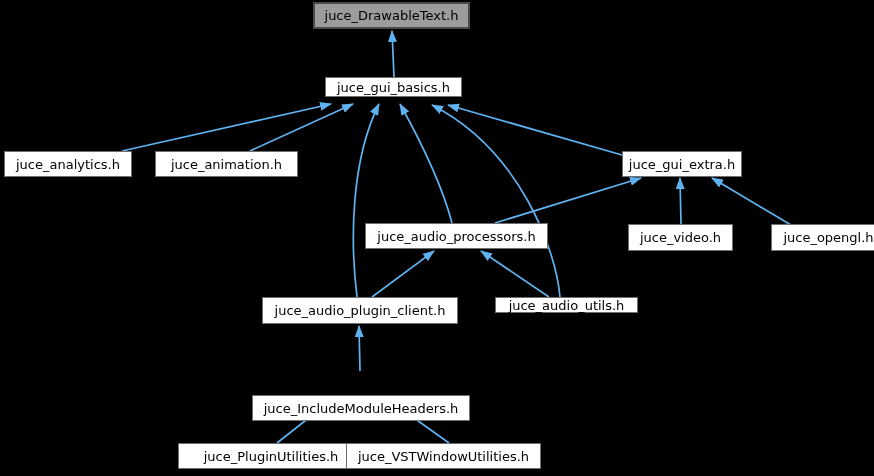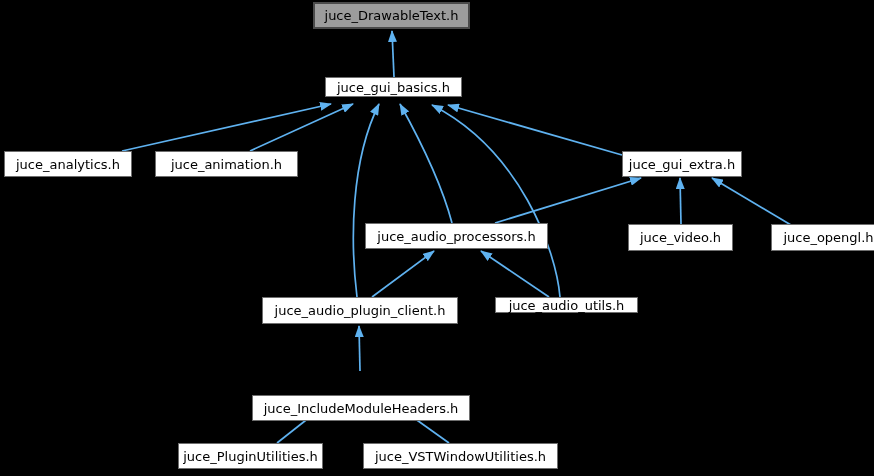--- a/index.html
+++ b/index.html
@@ -96,17 +96,17 @@
   <div class="node" style="left:365px; top:223px; width:183px; height:26px;">juce_audio_processors.h</div>
 
   <div class="node" style="left:771px; top:224px; width:115px; height:27px;">juce_opengl.h</div>
 
   <div class="node" style="left:262px; top:297px; width:196px; height:27px;">juce_audio_plugin_client.h</div>
 
   <div class="node" style="left:495px; top:297px; width:143px; height:16px;">juce_audio_utils.h</div>
 
   <div class="node" style="left:252px; top:371px; width:218px; height:26px;margin-top:24px;">juce_IncludeModuleHeaders.h</div>
 
-  <div class="node" style="left:178px; top:443px; width:145px; height:26px;">juce_PluginUtilities.h</div>
+  <div class="node" style="left:178px; top:443px; width:186px; height:26px;">juce_PluginUtilities.h</div>
 
-  <div class="node" style="left:363px; top:443px; width:195px; height:26px;">juce_VSTWindowUtilities.h</div>
+  <div class="node" style="left:346px; top:443px; width:195px; height:26px;">juce_VSTWindowUtilities.h</div>
 
 </div>
 
 </body></html>

